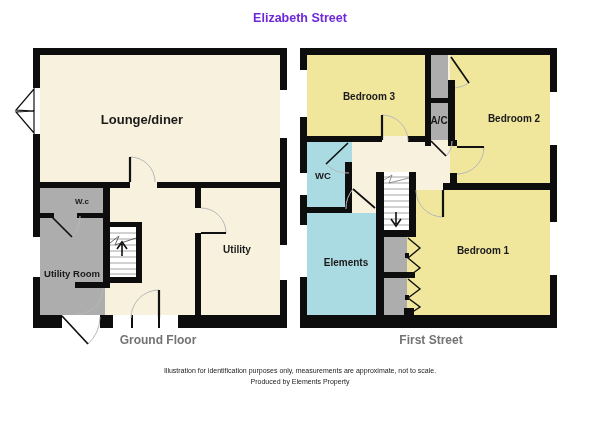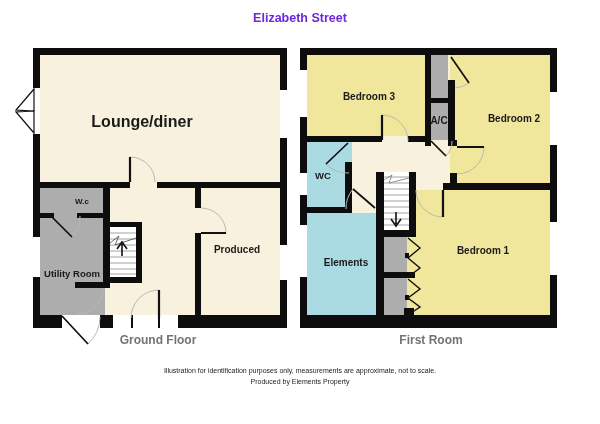--- a/index.html
+++ b/index.html
@@ -4,21 +4,21 @@
 <style>
   html,body{margin:0;padding:0;background:#fff;}
   .canvas{position:relative;width:600px;height:424px;background:#ffffff;overflow:hidden;
           font-family:"Liberation Sans", sans-serif;}
   .canvas svg{position:absolute;left:0;top:0;}
   .lbl{position:absolute;text-align:center;font-weight:bold;color:#1a1a1a;line-height:1.15;
        white-space:nowrap;pointer-events:none;}
   .title{font-size:12.5px;color:#6d28d9;}
   .caption{font-size:12px;color:#737373;}
   .room{font-size:10px;}
-  .room-lg{font-size:16px;}
+  .room-lg{font-size:13px;}
   .room-sm{font-size:8px;}
   .room-md{font-size:9.5px;}
   .room-ac{font-size:10px;}
   .fineprint{font-size:7px;font-weight:normal;color:#222;}
 </style>
 </head>
 <body>
 
 <div class="canvas">
 
@@ -141,27 +141,27 @@
         <path d="M408,238 L420,248 L408,258 L420,268 L408,277 M408,279 L420,289 L408,298 L420,307 L408,315" stroke="#111" stroke-width="1.4" fill="none"></path>
       </g>
     </g>
   </svg>
 
   <div class="lbl title" style="left:180px;top:11px;width:240px;">Elizabeth Street</div>
 
   <div class="lbl room-lg" style="left:82px;top:113px;width:120px;">Lounge/diner</div>
   <div class="lbl room-sm" style="left:34px;top:197px;width:40px;padding-left:28px;">W.c</div>
   <div class="lbl room-md" style="left:22px;top:269px;width:100px;">Utility Room</div>
-  <div class="lbl room" style="left:187px;top:244px;width:100px;">Produced</div>
+  <div class="lbl room" style="left:187px;top:244px;width:100px;">Utility</div>
   <div class="lbl caption" style="left:88px;top:334px;width:140px;">Ground Floor</div>
 
   <div class="lbl room" style="left:319px;top:91px;width:100px;">Bedroom 3</div>
   <div class="lbl room-ac" style="left:419px;top:115px;width:40px;">A/C</div>
   <div class="lbl room" style="left:464px;top:113px;width:100px;">Bedroom 2</div>
   <div class="lbl room-md" style="left:298px;top:171px;width:50px;">WC</div>
   <div class="lbl room" style="left:296px;top:257px;width:100px;">Elements</div>
   <div class="lbl room" style="left:433px;top:245px;width:100px;">Bedroom 1</div>
-  <div class="lbl caption" style="left:361px;top:334px;width:140px;">First Room</div>
+  <div class="lbl caption" style="left:361px;top:334px;width:140px;">First Street</div>
 
   <div class="lbl fineprint" style="left:100px;top:367px;width:400px;">Illustration for identification purposes only, measurements are approximate, not to scale.</div>
   <div class="lbl fineprint" style="left:100px;top:378px;width:400px;">Produced by Elements Property</div>
 
 </div>
 
 </body></html>

